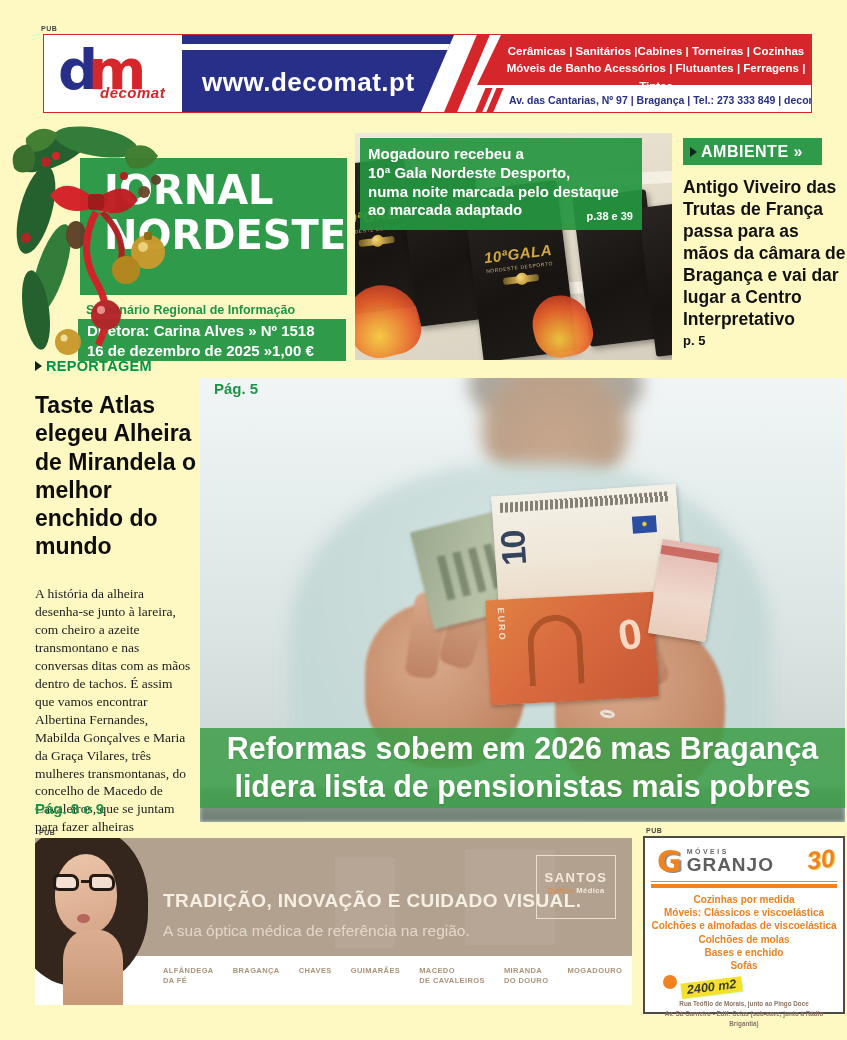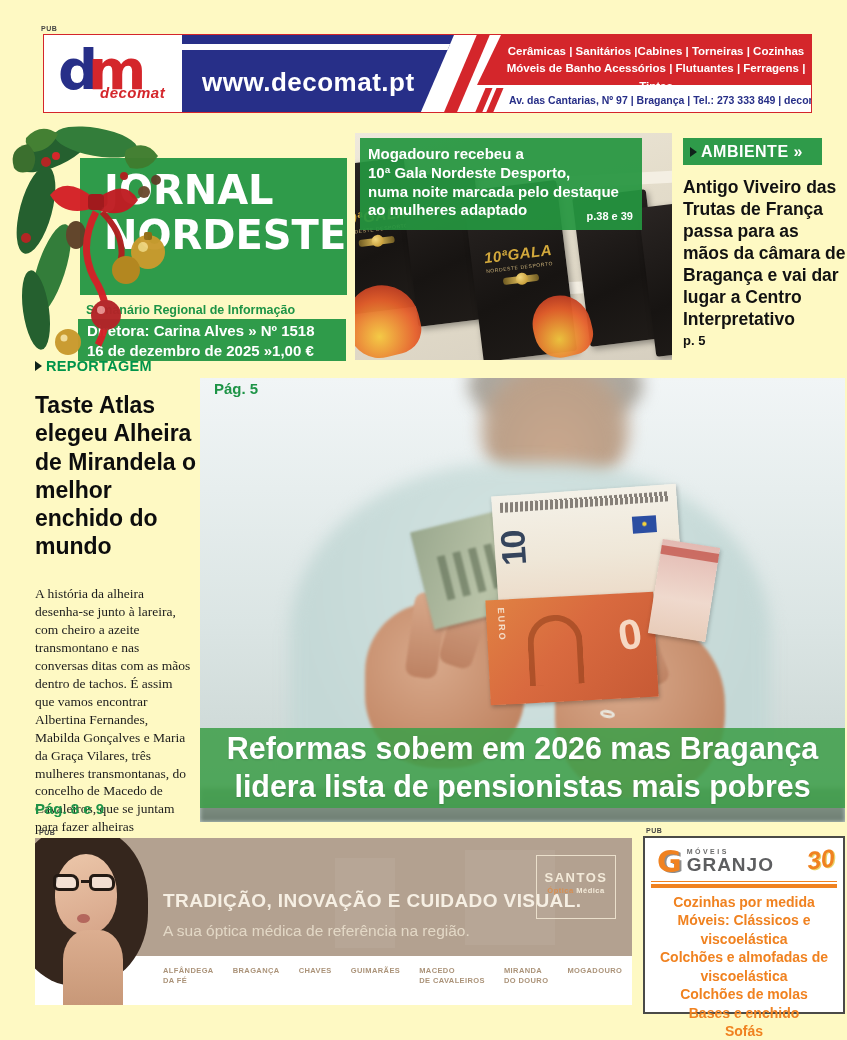--- a/index.html
+++ b/index.html
@@ -151,21 +151,21 @@
   .granjo-logo-row { display:flex; align-items:center; height:36px; position:relative; }
   .granjo-g { font-size:30px; font-weight:800; color:#f08220; text-shadow:2px 1px 0 #8e8e8e; margin:0 5px 0 6px;
     font-family:"DejaVu Sans",sans-serif; }
   .granjo-name-col { line-height:1; }
   .granjo-top { font-size:7px; font-weight:bold; color:#6b6b6b; letter-spacing:2.5px; }
   .granjo-name { font-size:19px; font-weight:800; color:#5d5e60; letter-spacing:1px; }
   .granjo-badge { position:absolute; right:2px; top:2px; font-size:25px; font-weight:800; font-style:italic;
     color:#f08220; text-shadow:1px 1px 0 #e8d36a; transform:rotate(-8deg); }
   .granjo-div1 { border-top:1.5px solid #f08220; margin-top:2px; }
   .granjo-div1b { height:4px; background:#f08220; margin-top:2px; }
-  .granjo-services { margin-top:5px; text-align:center; color:#f08220; font-size:14px; font-weight:800; line-height:1.32; }
+  .granjo-services { margin-top:5px; text-align:center; color:#f08220; font-size:10px; font-weight:800; line-height:1.32; }
   .granjo-area-row { position:relative; height:25px; margin-top:2px; }
   .granjo-dot { position:absolute; left:12px; top:1px; width:14px; height:14px; border-radius:50%; background:#f08220; }
   .granjo-chip { position:absolute; left:30px; top:6px; background:#f5e02e; padding:0 6px 1px; transform:rotate(-7deg);
     font-size:12.5px; font-weight:800; font-style:italic; color:#3b3a33; box-shadow:1px 1px 0 #cfa; }
   .granjo-addr { text-align:center; font-size:6.3px; font-weight:bold; color:#8a7466; line-height:1.55; }
 </style>
 </head>
 <body>
 
 <div id="page">
@@ -253,21 +253,21 @@
       <div class="plq-emblem"></div>
     </div>
     <div class="plaque" style="left:226px; top:60px;"></div>
     <div class="plaque" style="left:292px; top:70px;"></div>
     <div class="flame" style="left:-8px; top:152px; width:72px; height:72px;"></div>
     <div class="flame" style="left:178px; top:162px; width:58px; height:62px;"></div>
     <div id="gala-overlay">
       <div>Mogadouro recebeu a</div>
       <div>10ª Gala Nordeste Desporto,</div>
       <div>numa noite marcada pelo destaque</div>
-      <div>ao mulheres adaptado</div>
+      <div>ao marcada adaptado</div>
       <div id="gala-pageref">p.38 e 39</div>
     </div>
   </div>
 
   <div class="abs" id="ambiente-label">
     <span class="tri"></span><span>AMBIENTE »</span>
   </div>
   <div class="abs" id="ambiente-headline">
     <span>Antigo Viveiro das Trutas de França passa para as mãos da câmara de Bragança e vai dar lugar a Centro Interpretativo</span>
     <div id="ambiente-pageref">p. 5</div>

